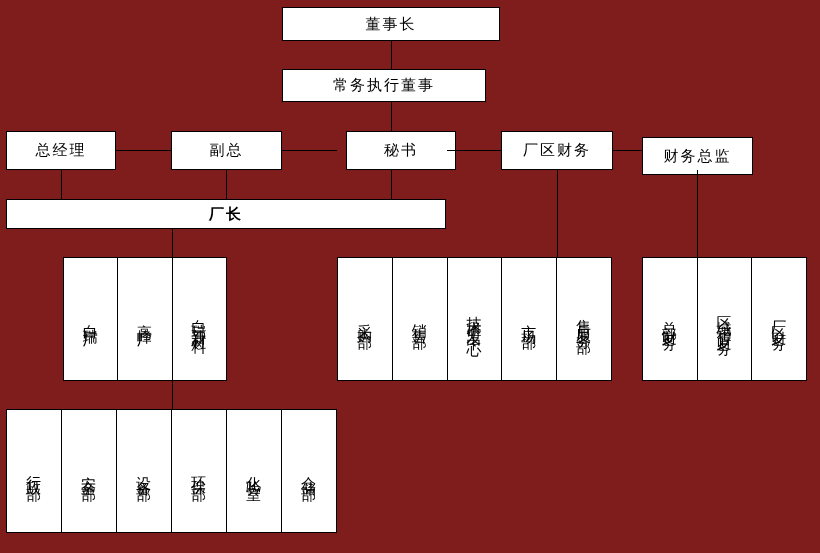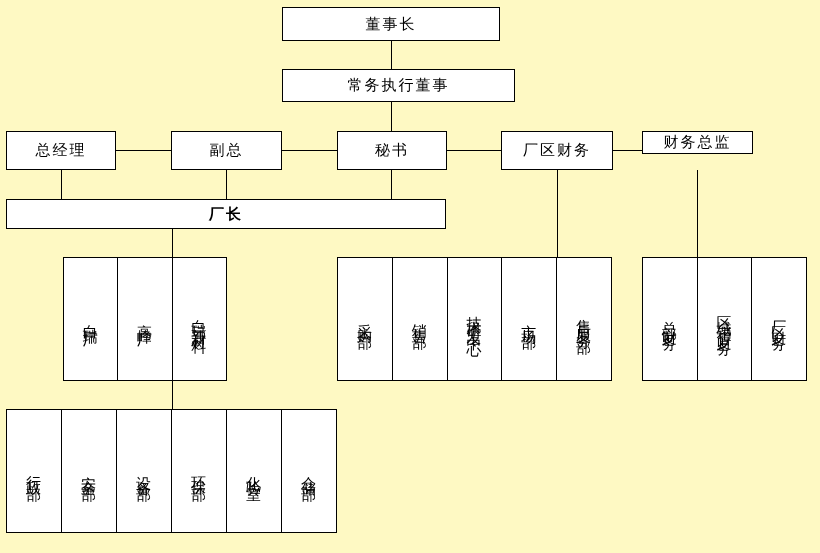--- a/index.html
+++ b/index.html
@@ -4,21 +4,21 @@
 <style>
   html, body {
     margin: 0;
     padding: 0;
     background: #ffffff;
   }
   #canvas {
     position: relative;
     width: 820px;
     height: 553px;
-    background: #fef9c3;
+    background: #7f1d1d;
     font-family: "Liberation Sans", sans-serif;
     color: #000000;
     overflow: hidden;
   }
   .node {
     position: absolute;
     box-sizing: border-box;
     border: 1px solid #000000;
     background: #ffffff;
     display: flex;
@@ -60,27 +60,27 @@
     background: #000000;
   }
 </style>
 </head>
 <body>
 
 <div id="canvas">
 
   <div class="node" style="left:282px; top:7px; width:218px; height:34px;">董事长</div>
 
-  <div class="node" style="left:282px; top:69px; width:233px; height:33px;">常务执行董事</div>
+  <div class="node" style="left:282px; top:69px; width:204px; height:33px;">常务执行董事</div>
 
   <div class="node" style="left:171px; top:131px; width:111px; height:39px;">副总</div>
   <div class="node" style="left:6px; top:131px; width:110px; height:39px;">总经理</div>
-  <div class="node" style="left:337px; top:131px; width:110px; height:39px;">秘书</div>
+  <div class="node" style="left:346px; top:131px; width:110px; height:39px;">秘书</div>
   <div class="node" style="left:501px; top:131px; width:112px; height:39px;">厂区财务</div>
-  <div class="node" style="left:642px; top:131px; width:111px; height:23px;">财务总监</div>
+  <div class="node" style="left:642px; top:137px; width:111px; height:38px;">财务总监</div>
 
   <div class="node" style="left:6px; top:199px; width:440px; height:30px;font-weight:bold;">厂长</div>
 
   <div class="group" style="left:63px; top:257px; width:164px; height:124px;">
     <div class="cell">
       <span class="vtext">白瑞厂</span>
     </div>
     <div class="cell">
       <span class="vtext">高峰厂</span>
     </div>

